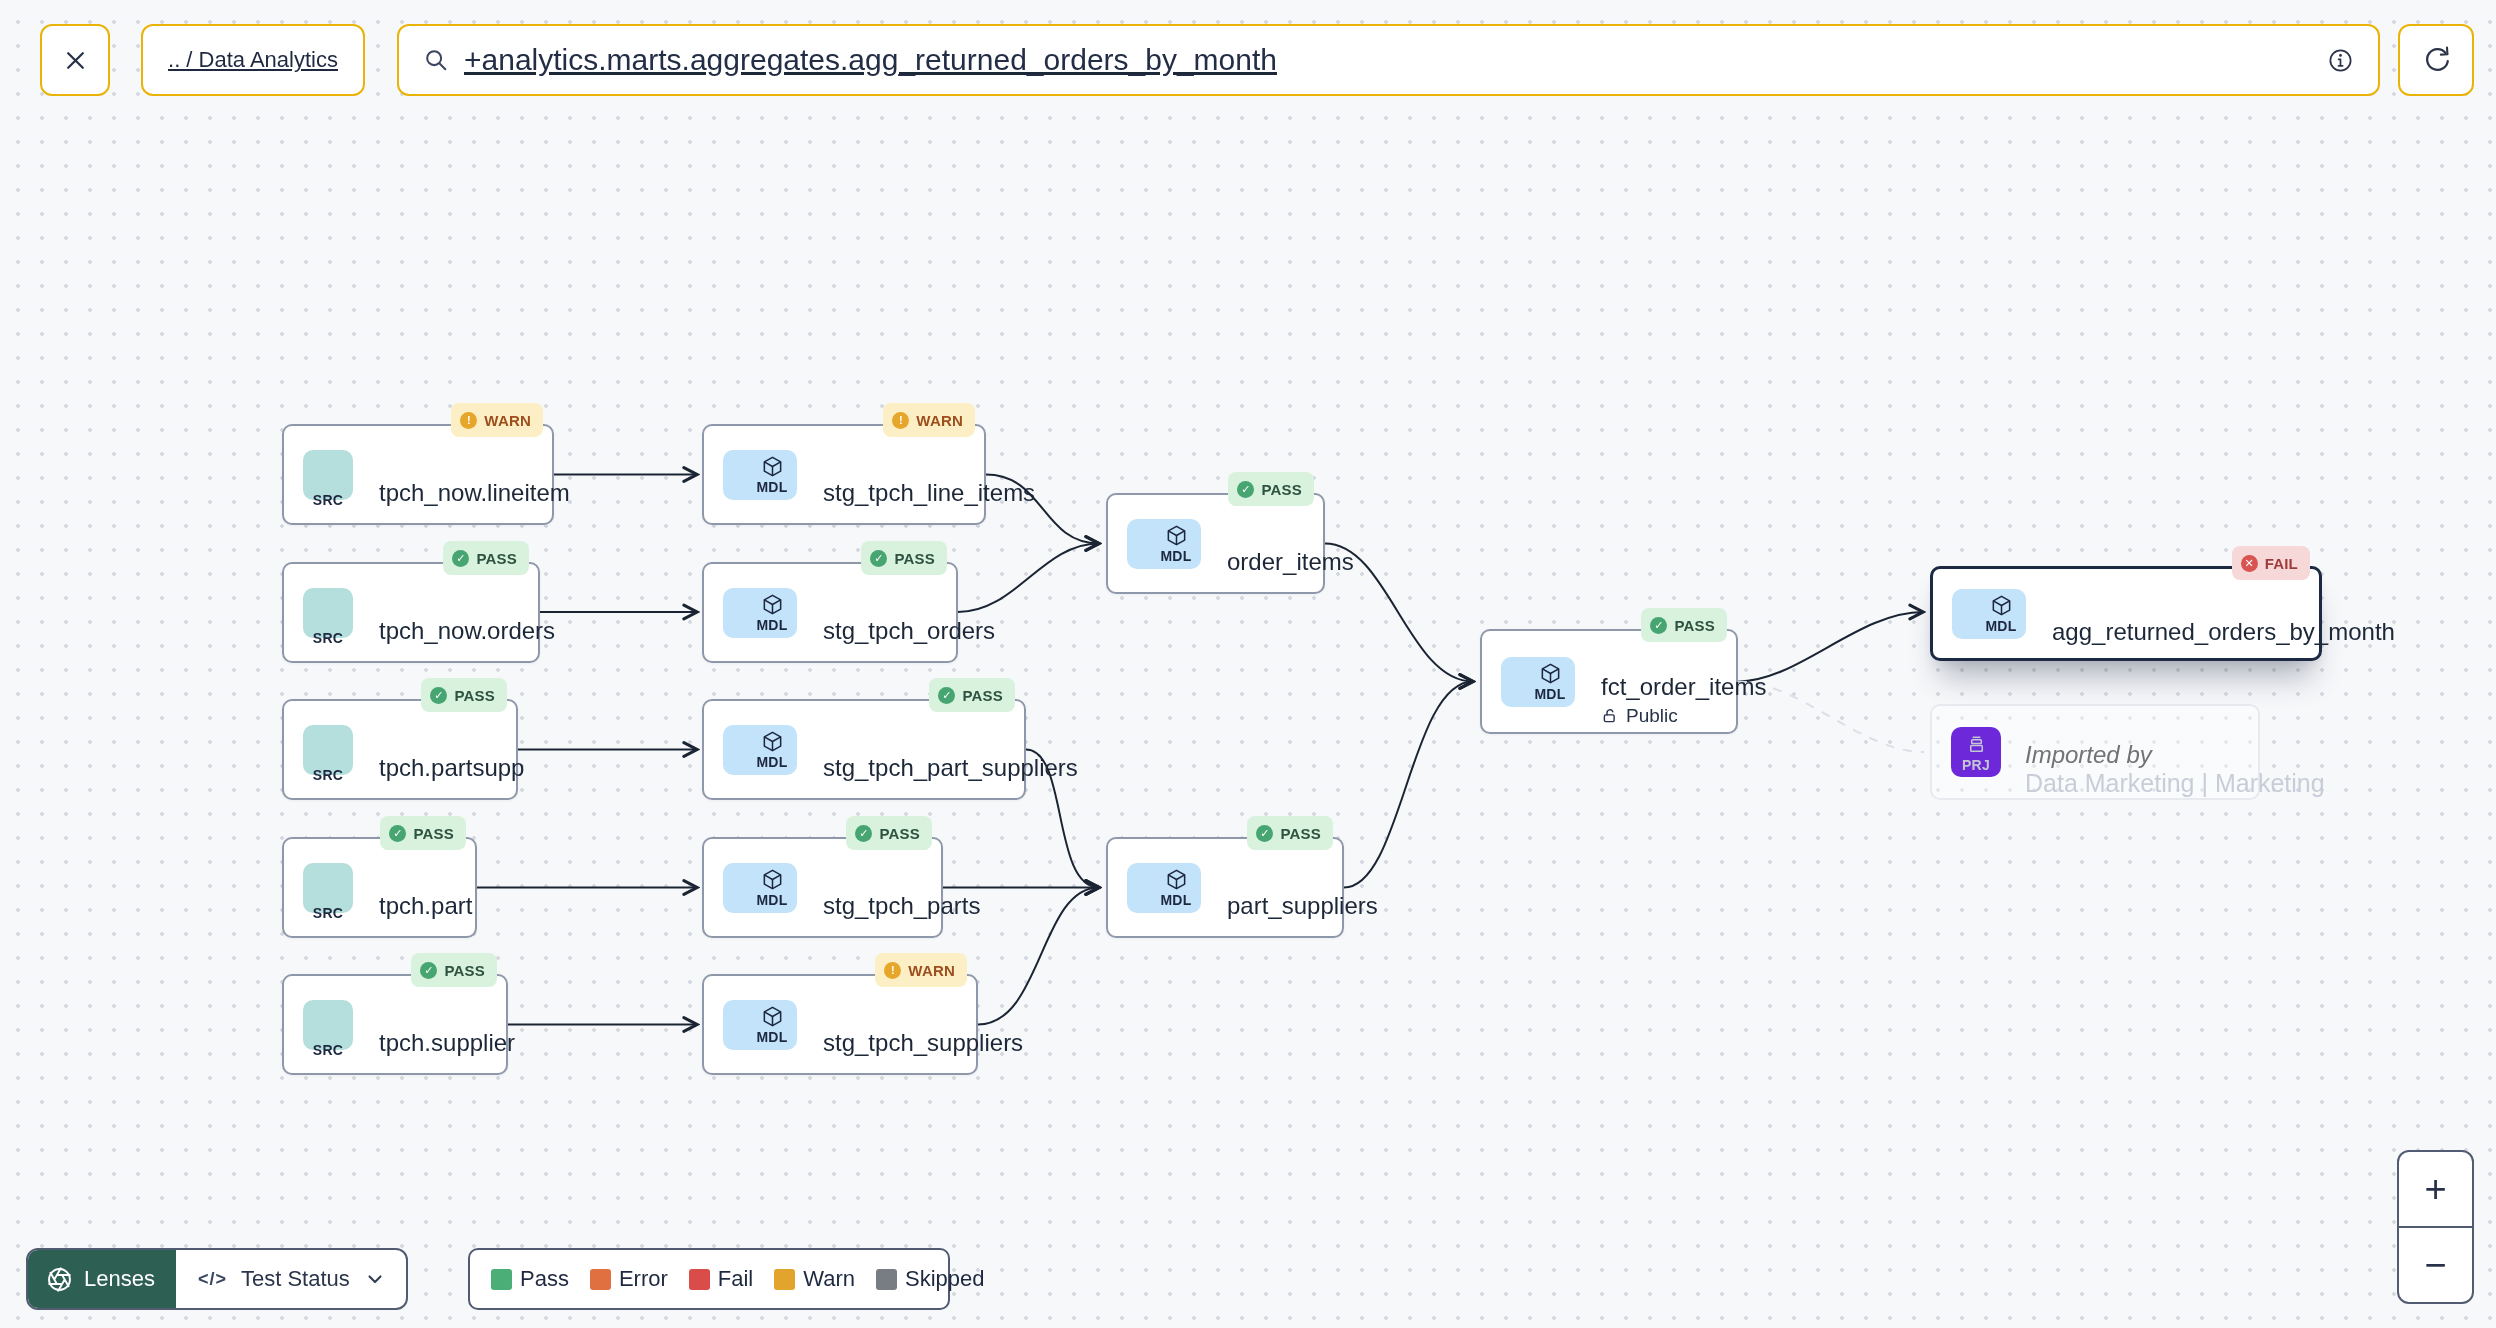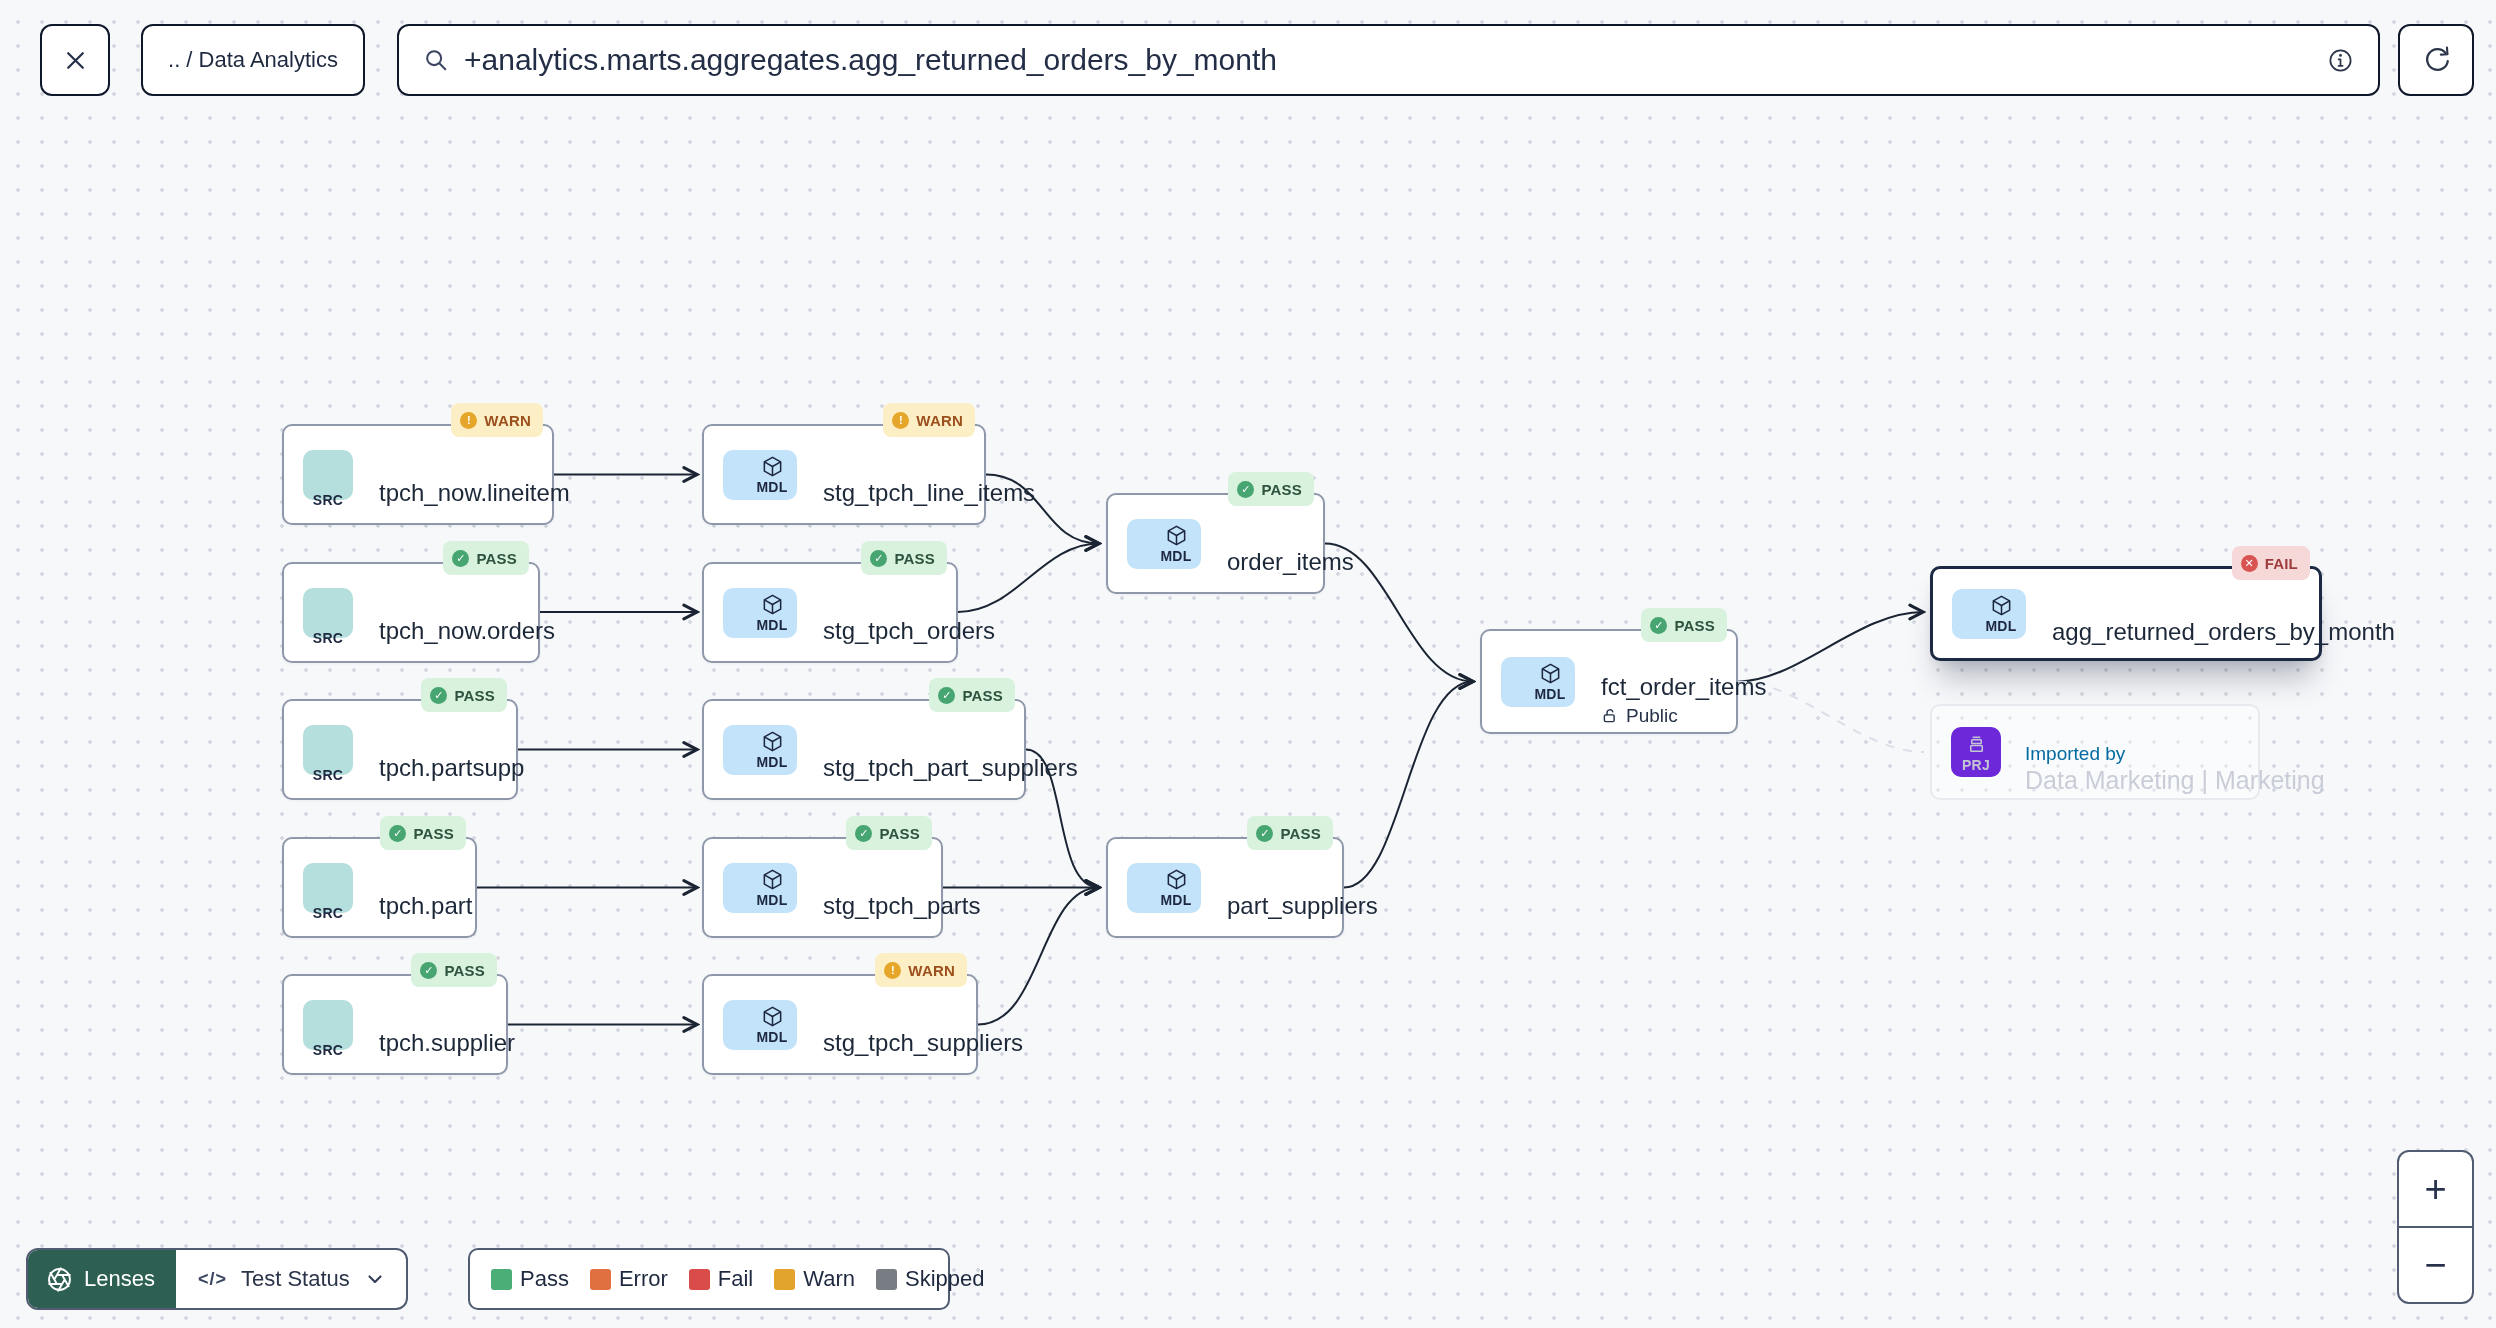--- a/index.html
+++ b/index.html
@@ -7,22 +7,22 @@
     width:2496px;height:1328px;position:relative;overflow:hidden;
     background:#f7f8fa;
     background-image:radial-gradient(circle,#d6d9e1 1.7px,transparent 1.8px);
     background-size:24px 24px;background-position:6px 10px;
     font-family:"Liberation Sans","DejaVu Sans",sans-serif;
     color:#1c2738;
   }
   
   .tbar-btn{
     position:absolute;top:24px;height:72px;box-sizing:border-box;background:#fff;
-    border:2px solid #0f172a;border-radius:12px;display:flex;align-items:center;
-    justify-content:center;cursor:pointer;
+    border:2px solid #eab308;border-radius:12px;display:flex;align-items:center;
+    justify-content:center;cursor:pointer;text-decoration:underline;
   }
   #close-btn{left:40px;width:70px;}
   #breadcrumb{left:141px;width:224px;font-size:22px;color:#1e2940;}
   #searchbar{left:397px;width:1983px;justify-content:flex-start;padding:0 24px;gap:15px;cursor:text;}
   #search-input{flex:1;border:none;outline:none;font-size:30px;color:#232e46;background:transparent;font-family:inherit;padding:0;}
   #refresh-btn{left:2398px;width:76px;}
   
   .node{
     position:absolute;background:#fff;border:2px solid #8f98aa;border-radius:10px;
     display:flex;align-items:center;gap:26px;padding-left:19px;box-sizing:border-box;
@@ -53,21 +53,21 @@
   .badge.pass .bic{background:#47a571;}
   .badge.warn .bic{background:#e6a62a;}
   .badge.fail .bic{background:#d95450;}
   
   #ghost-node{
     position:absolute;left:1930px;top:704px;width:330px;height:96px;box-sizing:border-box;
     border:2px solid #e8eaf0;border-radius:10px;background:rgba(255,255,255,.40);
     display:flex;align-items:center;gap:24px;padding-left:19px;z-index:1;
   }
   #ghost-node .chip-label{color:#c3c7d4;}
-  .gline1{font-size:19px;color:#0369a1;line-height:1.15;}
+  .gline1{font-size:24px;color:#737373;line-height:1.15;font-style:italic;}
   .gline2{font-size:25px;color:#c9cdd8;line-height:1.25;white-space:nowrap;}
   
   #edges{position:absolute;left:0;top:0;z-index:0;pointer-events:none;}
   .edge{fill:none;stroke:#1a2433;stroke-width:2px;}
   .edge-ghost{fill:none;stroke:#dcdfe7;stroke-width:2px;stroke-dasharray:9 9;}
   
   #lens-control{
     position:absolute;left:26px;top:1248px;height:62px;border:2px solid #515b71;border-radius:12px;
     display:flex;overflow:hidden;background:#fff;box-sizing:border-box;
   }

